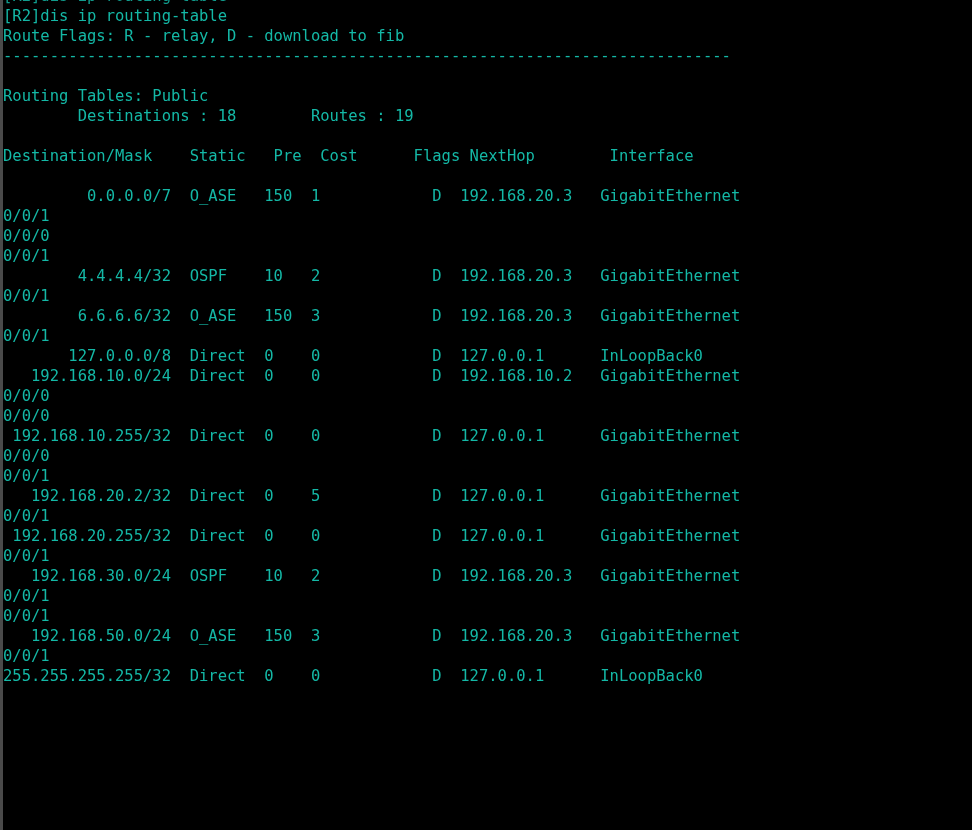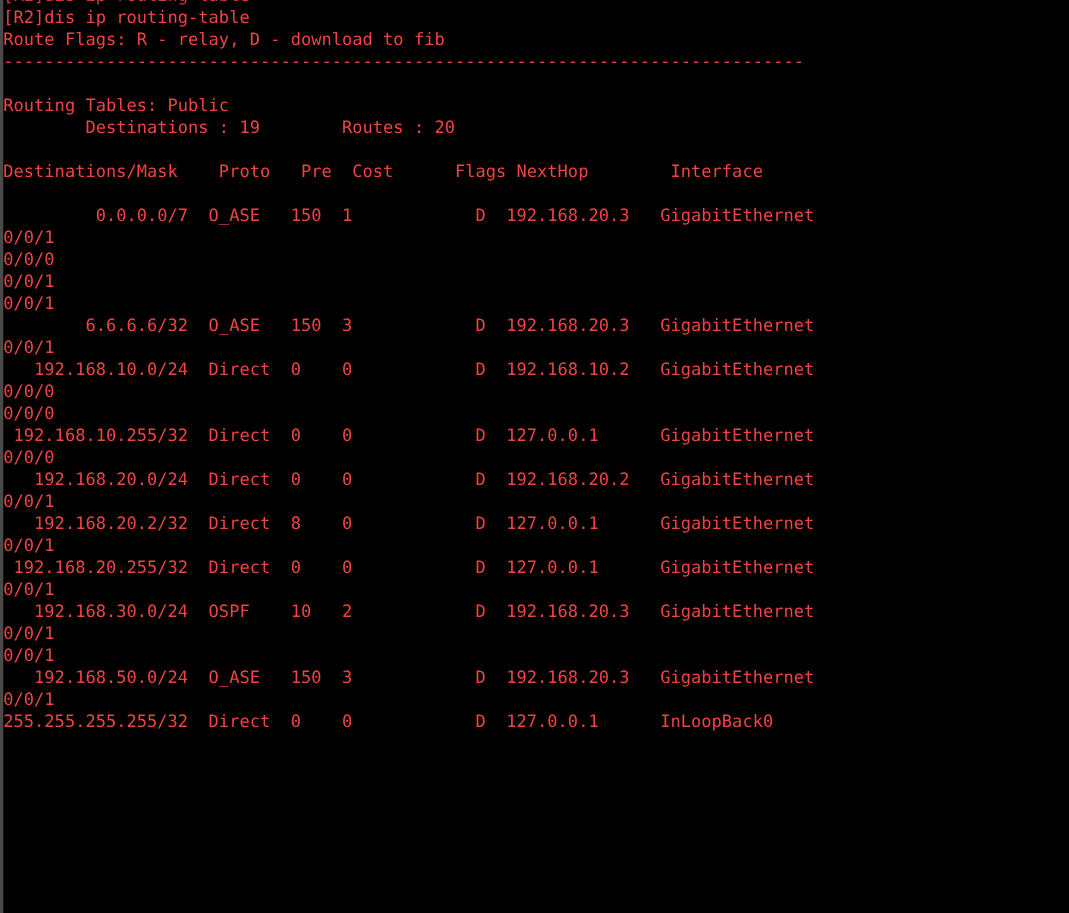--- a/index.html
+++ b/index.html
@@ -30,21 +30,21 @@
     position: absolute;
     left: 0;
     top: -14px;
     width: 969px;
   }
 
   .line {
     height: 20px;
     line-height: 20px;
     white-space: pre;
-    color: #ef4444;
+    color: #14b8a6;
     font-size: 15.5px;
     letter-spacing: 0px;
     margin: 0;
     padding: 0;
   }
 
   .clipped {
     opacity: 0.85;
   }
 </style>
@@ -53,39 +53,40 @@
 
 <div id="terminal">
   <div id="scroll-area">
 
   <div class="line clipped">[R2]dis ip routing-table</div>
       <div class="line">[R2]dis ip routing-table</div>
       <div class="line">Route Flags: R - relay, D - download to fib</div>
       <div class="line">------------------------------------------------------------------------------</div>
       <div class="line"></div>
       <div class="line">Routing Tables: Public</div>
-      <div class="line">        Destinations : 19        Routes : 20</div>
+      <div class="line">        Destinations : 18        Routes : 19</div>
       <div class="line"></div>
-      <div class="line">Destinations/Mask    Proto   Pre  Cost      Flags NextHop        Interface</div>
+      <div class="line">Destination/Mask    Static   Pre  Cost      Flags NextHop        Interface</div>
       <div class="line"></div>
       <div class="line">         0.0.0.0/7  O_ASE   150  1            D  192.168.20.3   GigabitEthernet</div>
       <div class="line">0/0/1</div>
       <div class="line">0/0/0</div>
       <div class="line">0/0/1</div>
+      <div class="line">        4.4.4.4/32  OSPF    10   2            D  192.168.20.3   GigabitEthernet</div>
       <div class="line">0/0/1</div>
       <div class="line">        6.6.6.6/32  O_ASE   150  3            D  192.168.20.3   GigabitEthernet</div>
       <div class="line">0/0/1</div>
+      <div class="line">       127.0.0.0/8  Direct  0    0            D  127.0.0.1      InLoopBack0</div>
       <div class="line">   192.168.10.0/24  Direct  0    0            D  192.168.10.2   GigabitEthernet</div>
       <div class="line">0/0/0</div>
       <div class="line">0/0/0</div>
       <div class="line"> 192.168.10.255/32  Direct  0    0            D  127.0.0.1      GigabitEthernet</div>
       <div class="line">0/0/0</div>
-      <div class="line">   192.168.20.0/24  Direct  0    0            D  192.168.20.2   GigabitEthernet</div>
       <div class="line">0/0/1</div>
-      <div class="line">   192.168.20.2/32  Direct  8    0            D  127.0.0.1      GigabitEthernet</div>
+      <div class="line">   192.168.20.2/32  Direct  0    5            D  127.0.0.1      GigabitEthernet</div>
       <div class="line">0/0/1</div>
       <div class="line"> 192.168.20.255/32  Direct  0    0            D  127.0.0.1      GigabitEthernet</div>
       <div class="line">0/0/1</div>
       <div class="line">   192.168.30.0/24  OSPF    10   2            D  192.168.20.3   GigabitEthernet</div>
       <div class="line">0/0/1</div>
       <div class="line">0/0/1</div>
       <div class="line">   192.168.50.0/24  O_ASE   150  3            D  192.168.20.3   GigabitEthernet</div>
       <div class="line">0/0/1</div>
       <div class="line">255.255.255.255/32  Direct  0    0            D  127.0.0.1      InLoopBack0</div>
     </div>

